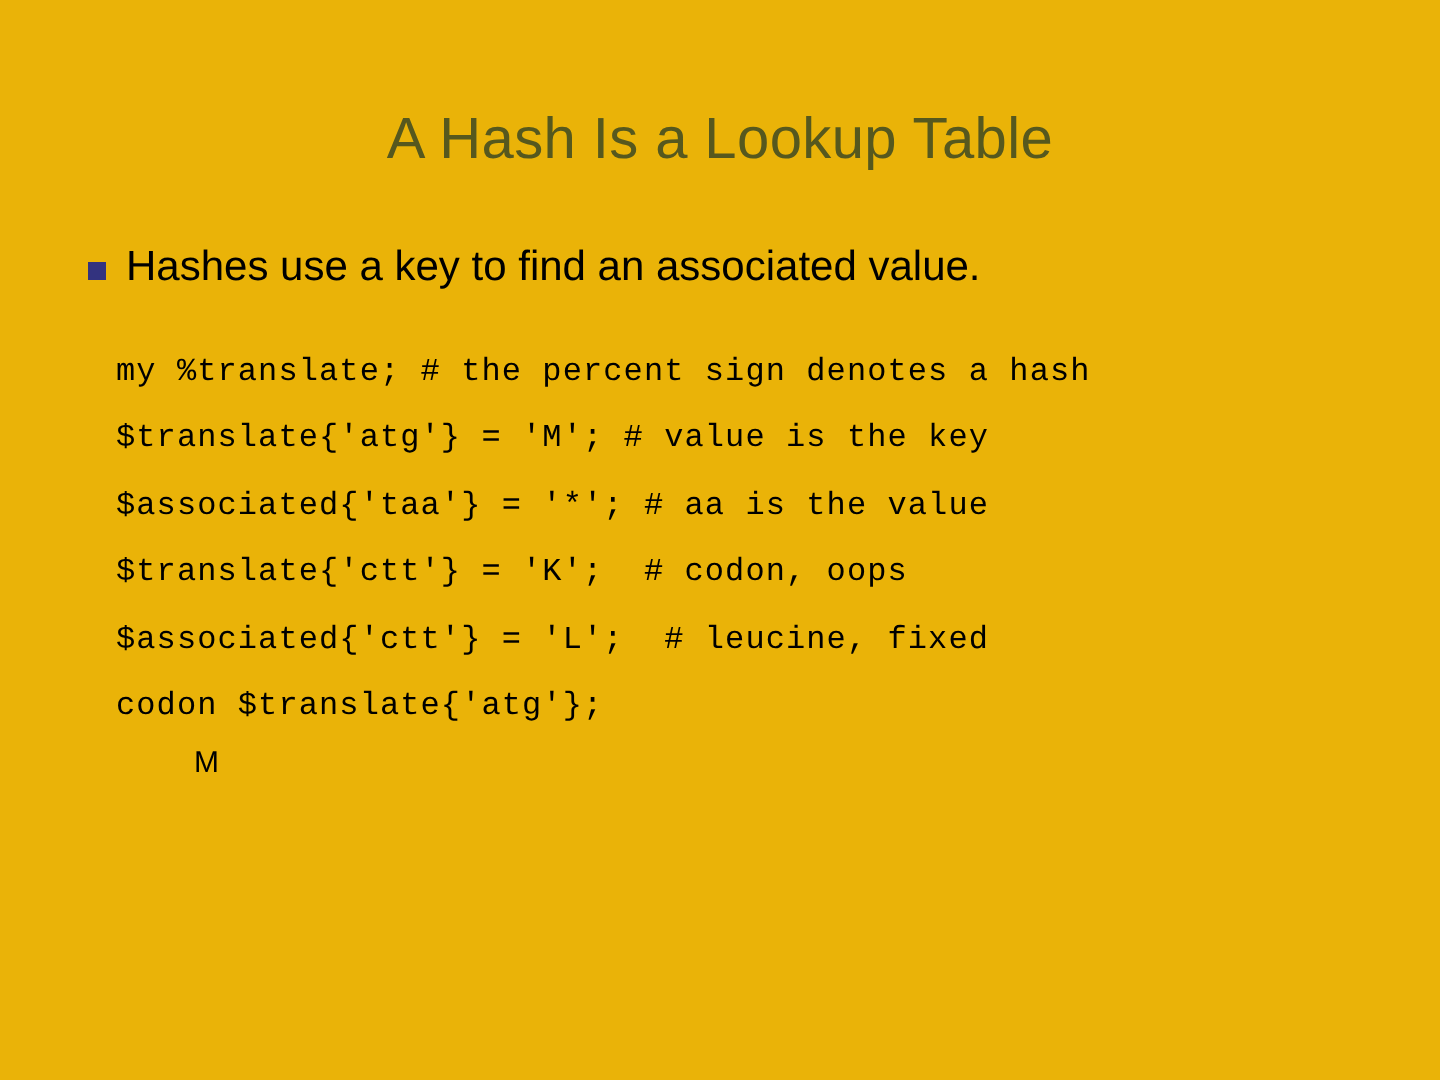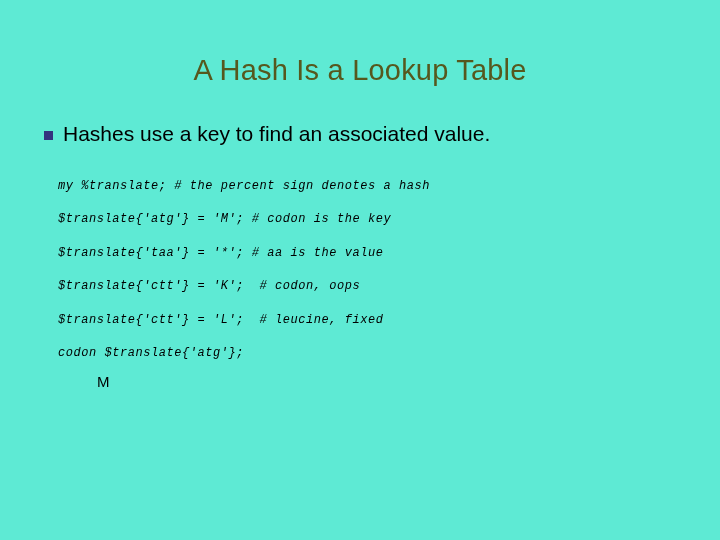--- a/index.html
+++ b/index.html
@@ -10,21 +10,21 @@
     width: 720px;
     height: 540px;
     background: #ffffff;
     font-family: "Liberation Sans", sans-serif;
     overflow: hidden;
   }
   .slide {
     position: relative;
     width: 720px;
     height: 540px;
-    background: #5eead4;
+    background: #eab308;
   }
   .slide-title {
     position: absolute;
     left: 0;
     top: 53px;
     width: 720px;
     text-align: center;
     font-family: "Liberation Sans", sans-serif;
     font-size: 29px;
     line-height: 34px;
@@ -57,26 +57,25 @@
     white-space: nowrap;
   }
   .code-block {
     position: absolute;
     left: 58px;
     top: 170px;
     width: 640px;
   }
   .code-line {
     font-family: "Liberation Mono", "DejaVu Sans Mono", monospace;
-    font-size: 12px;
+    font-size: 16px;
     line-height: 33.4px;
     color: #000000;
     white-space: pre;
     letter-spacing: 0.55px;
-    font-style: italic;
   }
   .output-line {
     position: absolute;
     left: 97px;
     top: 372px;
     font-family: "Liberation Sans", sans-serif;
     font-size: 15px;
     line-height: 20px;
     color: #000000;
     white-space: pre;
@@ -89,22 +88,22 @@
 
   <div class="slide-title">A Hash Is a Lookup Table</div>
 
   <div class="bullet-row">
     <span class="bullet-marker"></span>
     <span class="bullet-text">Hashes use a key to find an associated value.</span>
   </div>
 
   <div class="code-block">
     <div class="code-line">my %translate; # the percent sign denotes a hash</div>
-    <div class="code-line">$translate{'atg'} = 'M'; # codon is the key</div>
-    <div class="code-line">$translate{'taa'} = '*'; # aa is the value</div>
+    <div class="code-line">$translate{'atg'} = 'M'; # value is the key</div>
+    <div class="code-line">$associated{'taa'} = '*'; # aa is the value</div>
     <div class="code-line">$translate{'ctt'} = 'K';  # codon, oops</div>
-    <div class="code-line">$translate{'ctt'} = 'L';  # leucine, fixed</div>
+    <div class="code-line">$associated{'ctt'} = 'L';  # leucine, fixed</div>
     <div class="code-line">codon $translate{'atg'};</div>
   </div>
 
   <div class="output-line">M</div>
 
 </div>
 
 </body></html>

